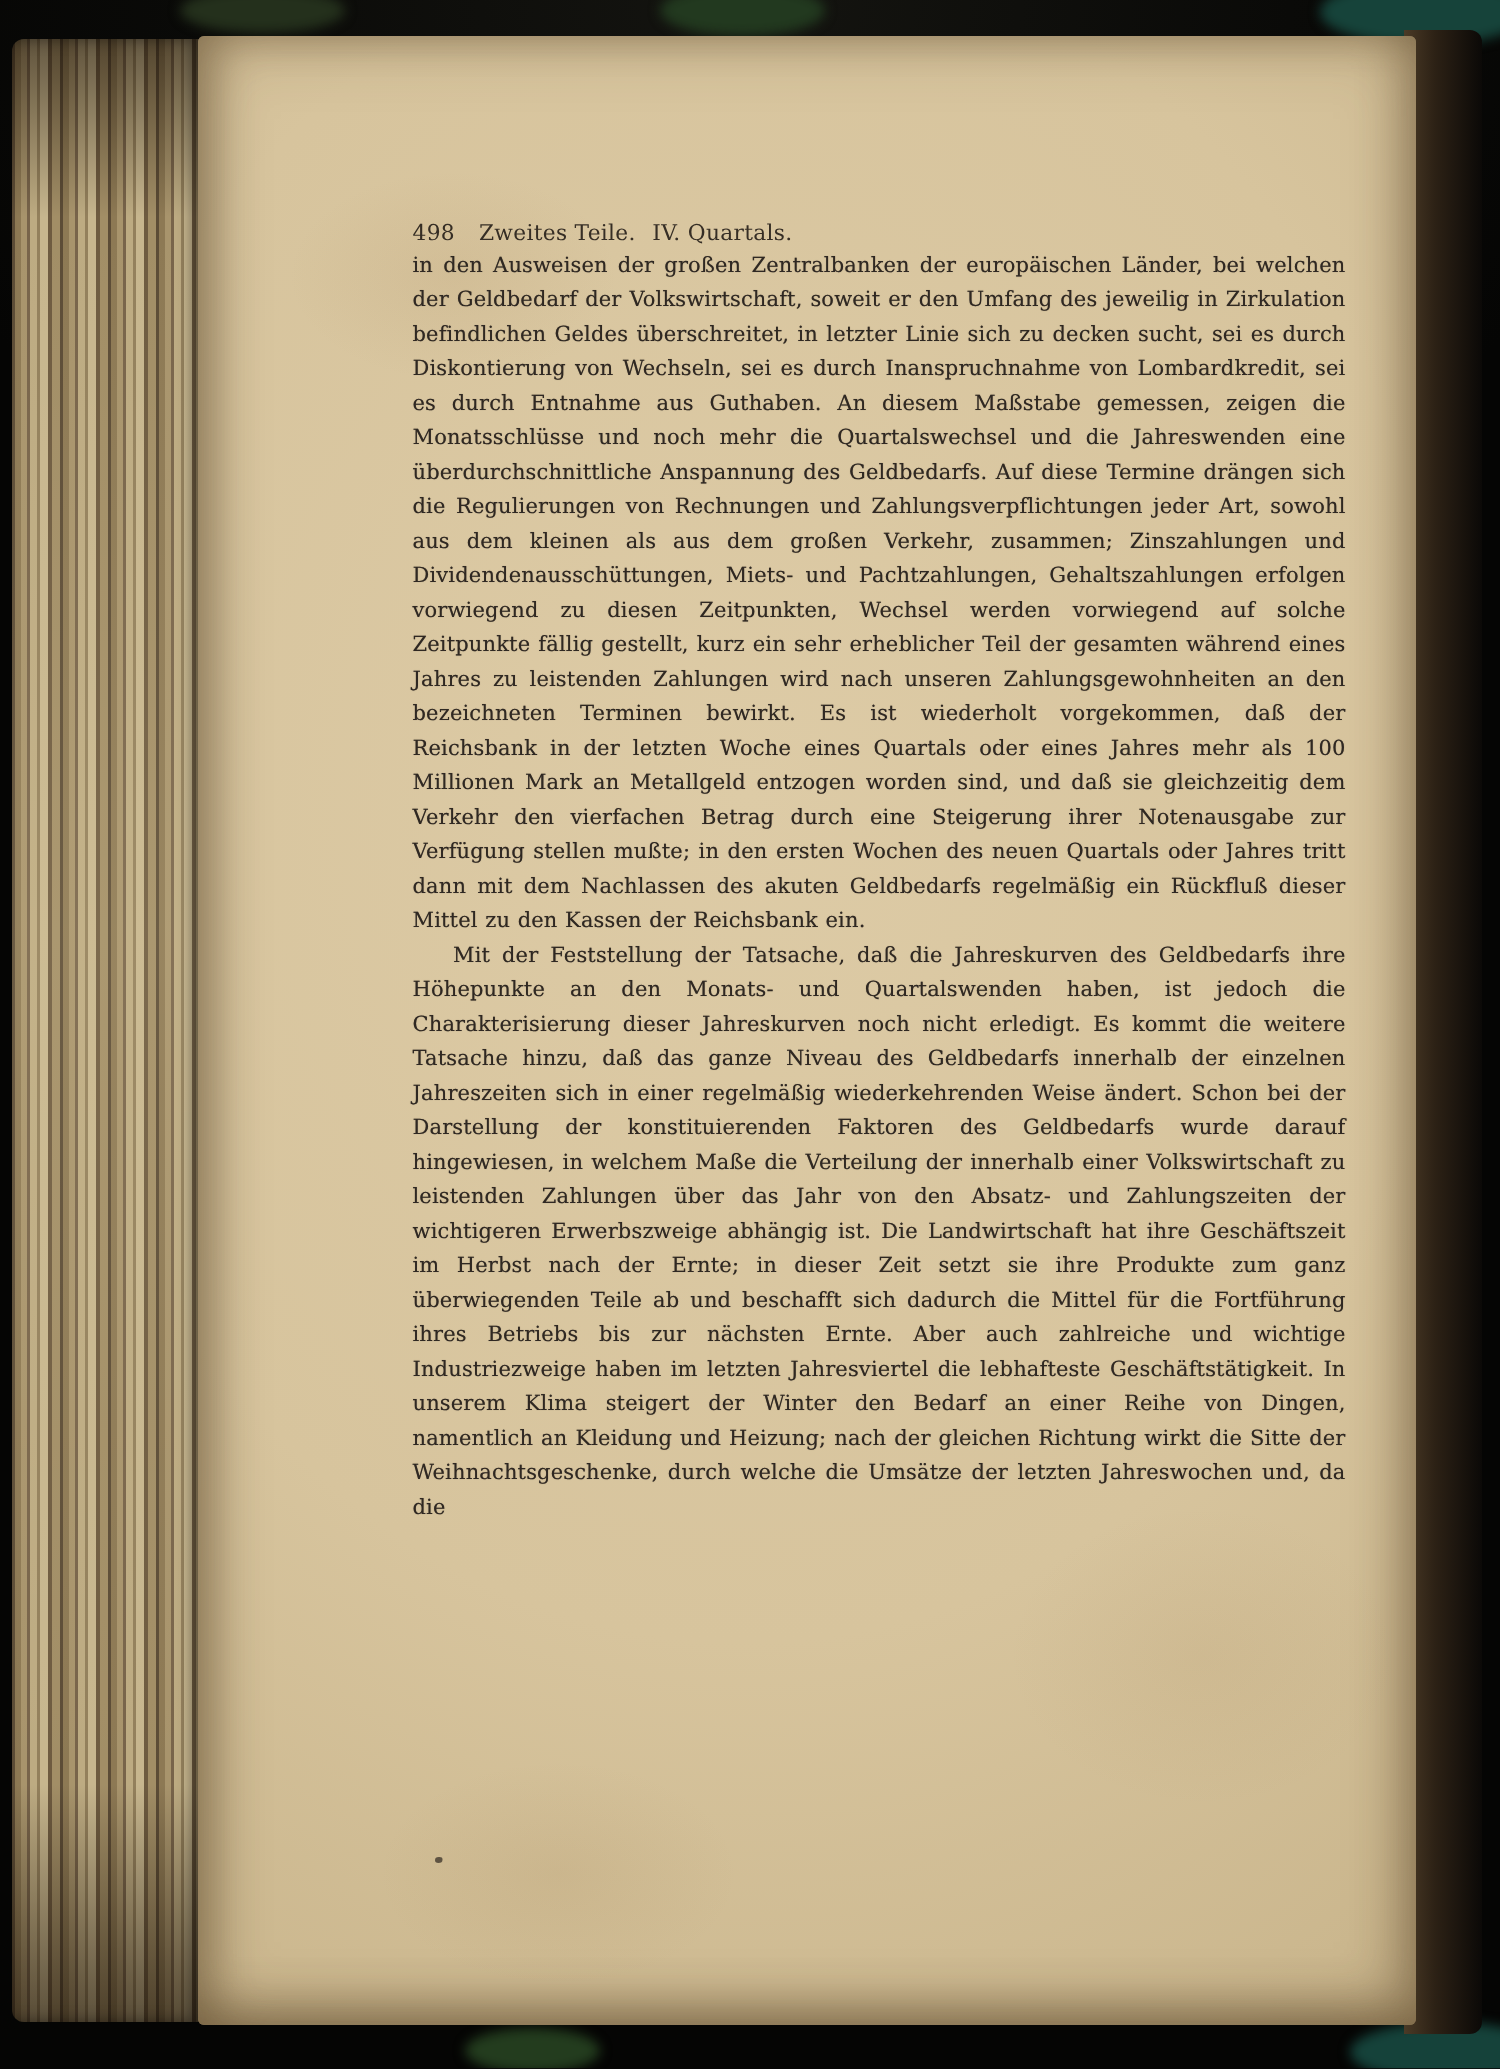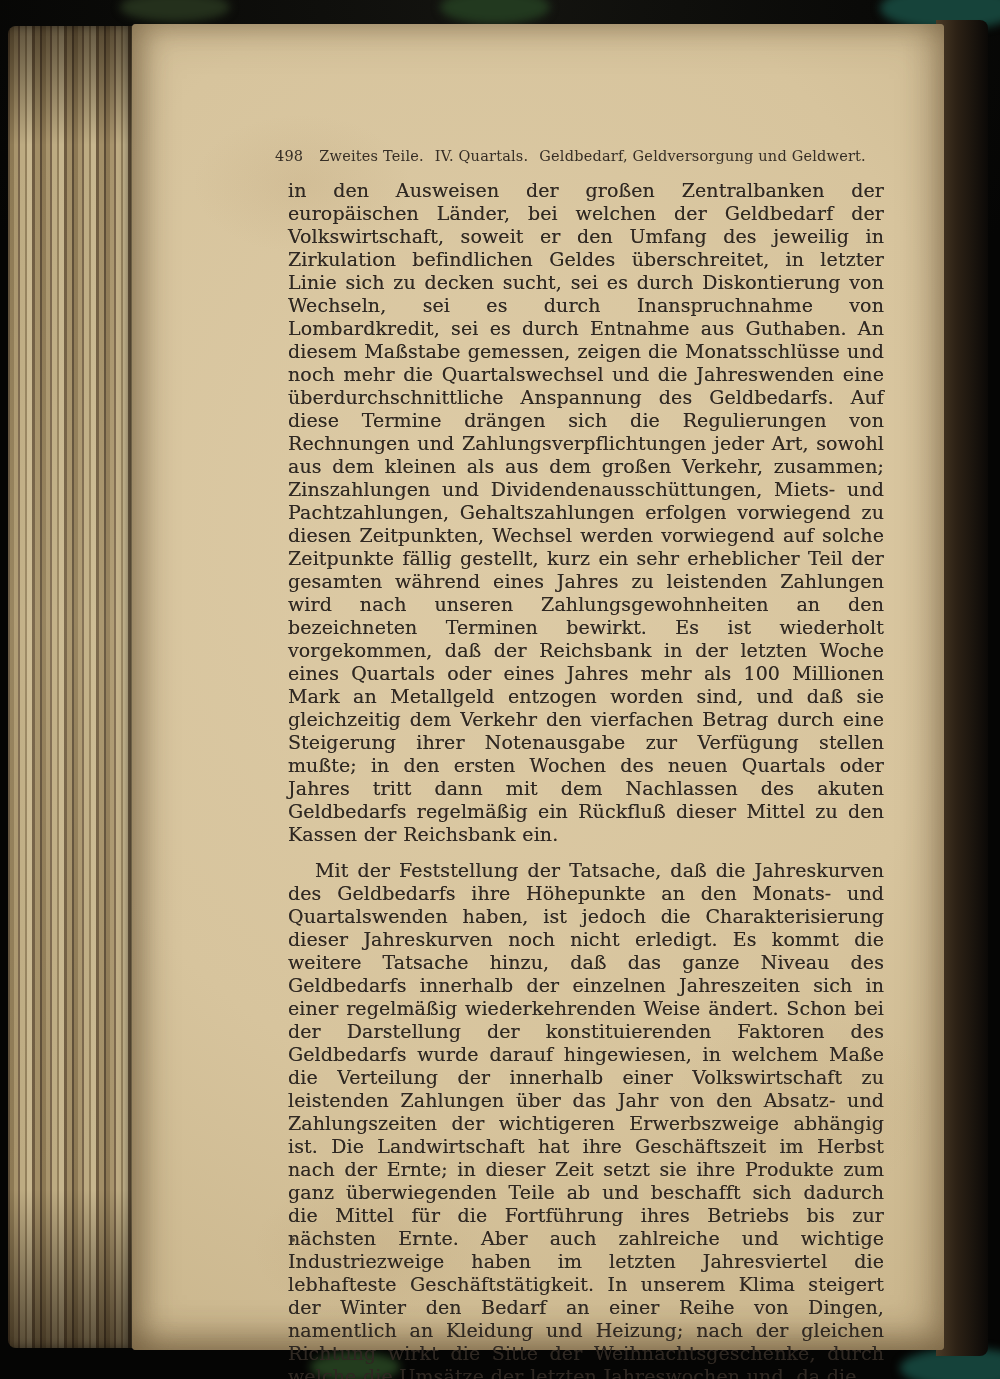--- a/index.html
+++ b/index.html
@@ -99,22 +99,22 @@
     line-height: 20px;
     letter-spacing: 0.2px;
     color: #362e25;
     white-space: nowrap;
   }
   .running-head .page-num { margin-right: 16px; }
   .running-head .head-part { margin-right: 11px; }
   .running-head .head-part:last-child { margin-right: 0; }
 
   .body-text p {
-    margin: 13px;
-    font-size: 19px;
+    margin: 0;
+    font-size: 14px;
     line-height: 23px;
     text-align: justify;
     letter-spacing: 0.1px;
     word-spacing: 0.5px;
     hyphens: auto;
     -webkit-hyphens: auto;
     text-shadow: 0 0 0.5px rgba(47,40,34,0.55);
   }
   .body-text p.indented { text-indent: 27px; }
 
@@ -148,21 +148,20 @@
     <div class="stain stain-a"></div>
     <div class="stain stain-b"></div>
     <div class="stain stain-c"></div>
 
     <div class="text-block">
 
       <div class="running-head">
         <span class="page-num">498</span>
         <span class="head-part">Zweites Teile.</span>
         <span class="head-part">IV. Quartals.</span>
-        <span class="head-part">Geldbedarf, Geldversorgung und Geldwert.</span>
       </div>
 
       <div class="body-text">
         <p>in den Ausweisen der großen Zentralbanken der europäischen Länder, bei welchen der Geldbedarf der Volkswirtschaft, soweit er den Umfang des jeweilig in Zirkulation befindlichen Geldes überschreitet, in letzter Linie sich zu decken sucht, sei es durch Diskontierung von Wechseln, sei es durch Inanspruchnahme von Lombardkredit, sei es durch Entnahme aus Guthaben. An diesem Maßstabe gemessen, zeigen die Monatsschlüsse und noch mehr die Quartalswechsel und die Jahreswenden eine überdurchschnittliche Anspannung des Geldbedarfs. Auf diese Termine drängen sich die Regulierungen von Rechnungen und Zahlungsverpflichtungen jeder Art, sowohl aus dem kleinen als aus dem großen Verkehr, zusammen; Zinszahlungen und Dividendenausschüttungen, Miets- und Pachtzahlungen, Gehaltszahlungen erfolgen vorwiegend zu diesen Zeitpunkten, Wechsel werden vorwiegend auf solche Zeitpunkte fällig gestellt, kurz ein sehr erheblicher Teil der gesamten während eines Jahres zu leistenden Zahlungen wird nach unseren Zahlungsgewohnheiten an den bezeichneten Terminen bewirkt. Es ist wiederholt vorgekommen, daß der Reichsbank in der letzten Woche eines Quartals oder eines Jahres mehr als 100 Millionen Mark an Metallgeld entzogen worden sind, und daß sie gleichzeitig dem Verkehr den vierfachen Betrag durch eine Steigerung ihrer Notenausgabe zur Verfügung stellen mußte; in den ersten Wochen des neuen Quartals oder Jahres tritt dann mit dem Nachlassen des akuten Geldbedarfs regelmäßig ein Rückfluß dieser Mittel zu den Kassen der Reichsbank ein.</p>
         <p class="indented">Mit der Feststellung der Tatsache, daß die Jahreskurven des Geldbedarfs ihre Höhepunkte an den Monats- und Quartalswenden haben, ist jedoch die Charakterisierung dieser Jahreskurven noch nicht erledigt. Es kommt die weitere Tatsache hinzu, daß das ganze Niveau des Geldbedarfs innerhalb der einzelnen Jahreszeiten sich in einer regelmäßig wiederkehrenden Weise ändert. Schon bei der Darstellung der konstituierenden Faktoren des Geldbedarfs wurde darauf hingewiesen, in welchem Maße die Verteilung der innerhalb einer Volkswirtschaft zu leistenden Zahlungen über das Jahr von den Absatz- und Zahlungszeiten der wichtigeren Erwerbszweige abhängig ist. Die Landwirtschaft hat ihre Geschäftszeit im Herbst nach der Ernte; in dieser Zeit setzt sie ihre Produkte zum ganz überwiegenden Teile ab und beschafft sich dadurch die Mittel für die Fortführung ihres Betriebs bis zur nächsten Ernte. Aber auch zahlreiche und wichtige Industriezweige haben im letzten Jahresviertel die lebhafteste Geschäftstätigkeit. In unserem Klima steigert der Winter den Bedarf an einer Reihe von Dingen, namentlich an Kleidung und Heizung; nach der gleichen Richtung wirkt die Sitte der Weihnachtsgeschenke, durch welche die Umsätze der letzten Jahreswochen und, da die</p>
       </div>
 
     </div>
 
     <div class="speck"></div>

